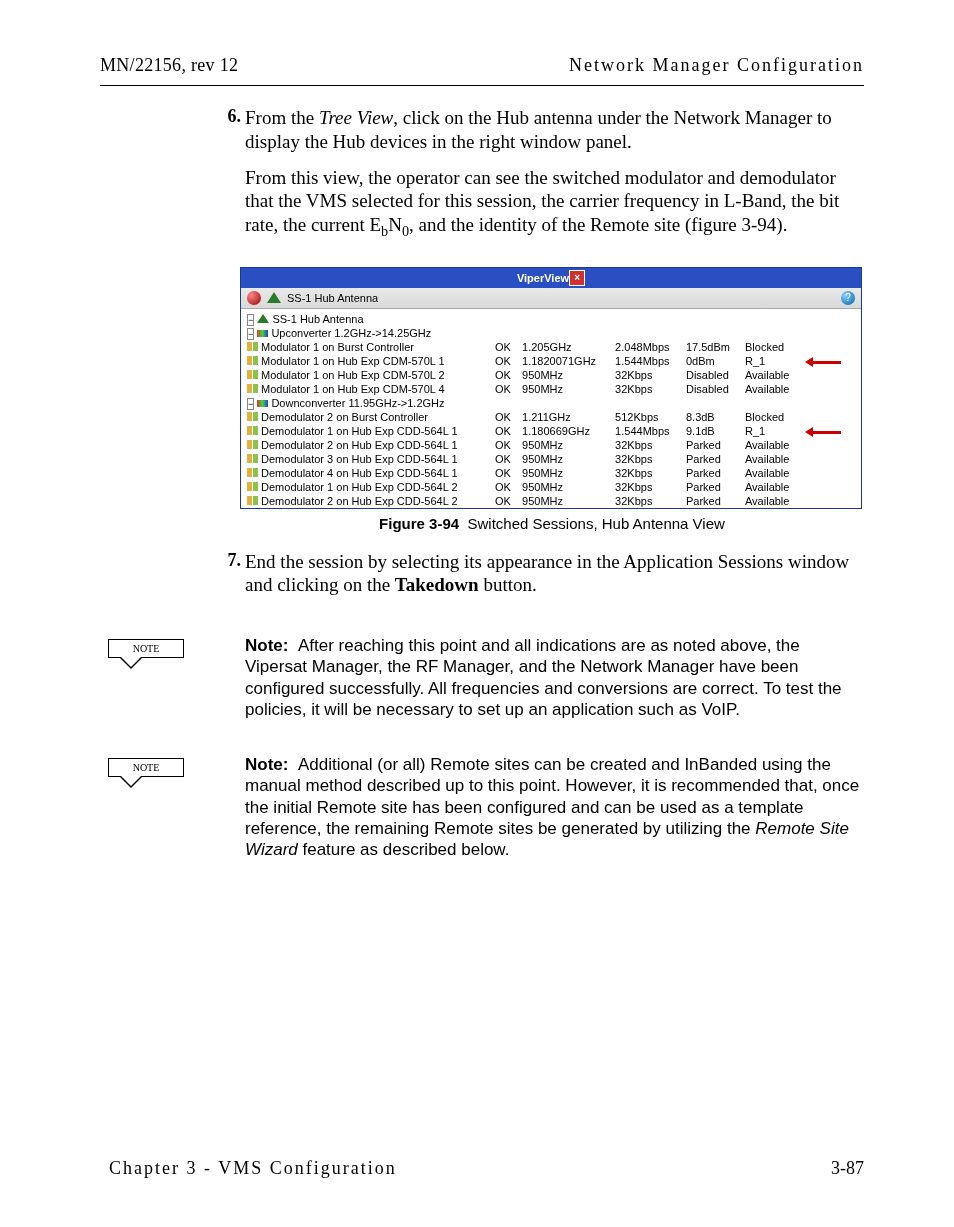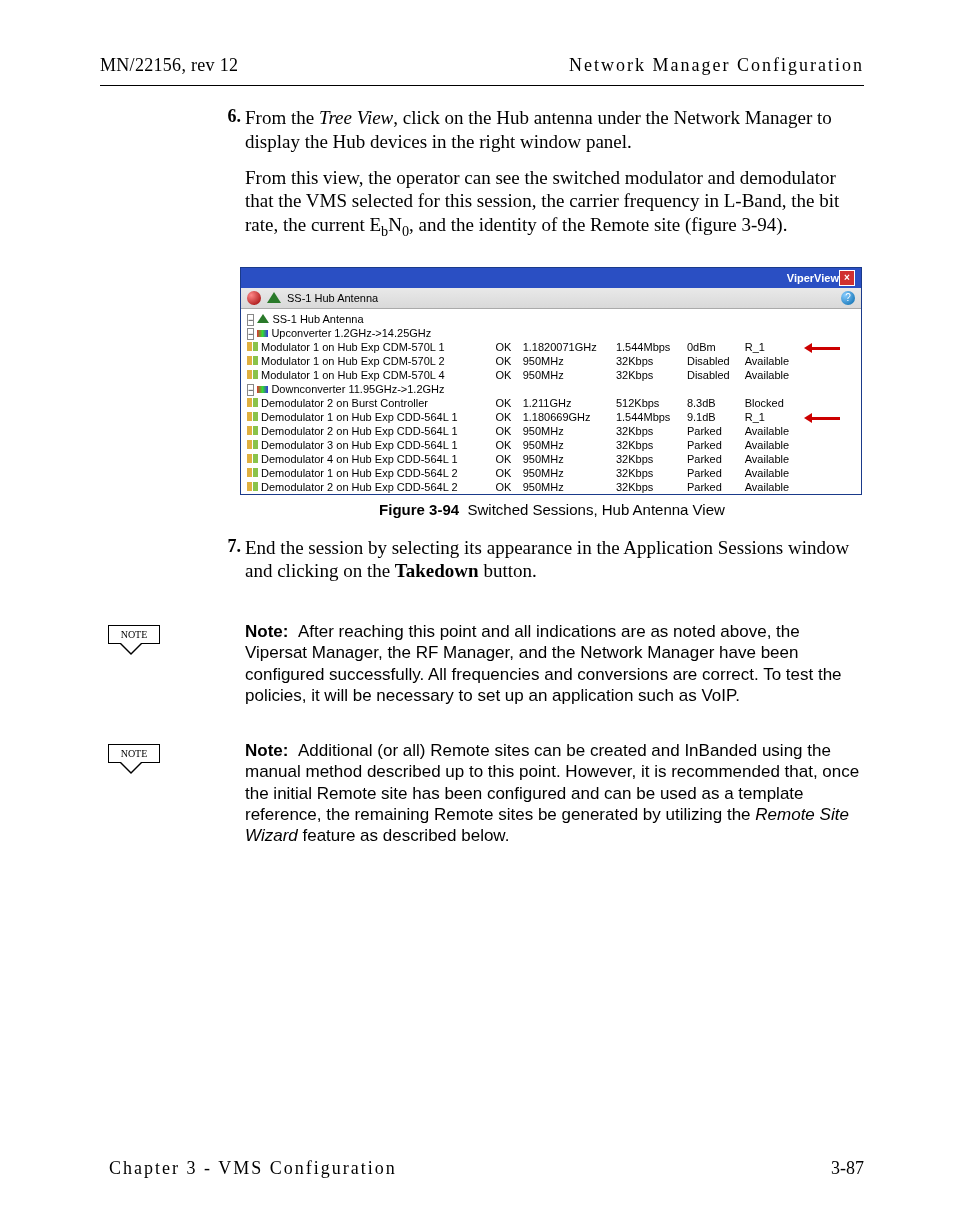--- a/index.html
+++ b/index.html
@@ -8,21 +8,21 @@
   .hdr { display: flex; justify-content: space-between; font-size: 18px; letter-spacing: 0.3px; border-bottom: 1px solid #000; padding-bottom: 9px; margin-bottom: 20px; }
   .hdr-right { letter-spacing: 2px; }
   .step { display: flex; margin: 0 0 14px 115px; }
   .num { flex: 0 0 26px; font-weight: bold; font-size: 18px; text-align: right; padding-right: 4px; }
   .step-body { flex: 1; font-size: 19px; line-height: 1.25; }
   .step-body p { margin: 0 0 12px 0; }
   em.it { font-style: italic; }
   .sub0 { font-size: 0.75em; vertical-align: sub; }
   .fig { margin: 10px 0 10px 140px; }
   .vv { width: 620px; border: 1px solid #1a3a8a; font-family: Tahoma, sans-serif; font-size: 11px; }
-  .vv-title { background: #2a4fc3; color: #fff; font-weight: bold; padding: 2px 6px; display:flex; justify-content:flex-end; align-items:center; }
+  .vv-title { background: #2a4fc3; color: #fff; font-weight: bold; padding: 2px 6px; display:flex; justify-content:center; align-items:center; }
   .vv-title .close { background:#d03030; color:#fff; width:14px; height:14px; font-size:10px; text-align:center; line-height:14px; border:1px solid #fff;}
   .vv-addr { background: linear-gradient(#e9e9e9,#d9d9d9); padding: 3px 6px; display:flex; align-items:center; gap:6px; border-bottom:1px solid #aaa; }
   .vv-addr .orb{width:14px;height:14px;border-radius:50%;background:radial-gradient(circle at 30% 30%,#f88,#900);}
   .vv-addr .dish{width:0;height:0;border-left:7px solid transparent;border-right:7px solid transparent;border-bottom:11px solid #2a7a2a;display:inline-block;}
   .vv-addr .help{margin-left:auto;width:14px;height:14px;border-radius:50%;background:radial-gradient(circle at 30% 30%,#8cf,#06a);color:#fff;font-size:10px;text-align:center;line-height:14px;}
   .vv-body { padding: 3px 4px 0 4px; background:#fff; max-height: 290px; overflow:hidden;}
   .exp { width:9px; height:9px; border:1px solid #888; font-size:9px; line-height:7px; text-align:center; cursor:pointer;}
   .dish-s{width:0;height:0;border-left:6px solid transparent;border-right:6px solid transparent;border-bottom:9px solid #2a7a2a;display:inline-block;}
   .conv{width:11px;height:7px;background:linear-gradient(90deg,#d33,#3d3,#33d);display:inline-block;}
   .mod{width:11px;height:9px;display:inline-block;position:relative;}
@@ -32,21 +32,21 @@
   table.dev td { padding: 1px 6px 1px 2px; white-space: nowrap; font-size:11px;}
   td.ind1 { padding-left: 16px;}
   td.ind2 { padding-left: 40px;}
   .arrow { position:relative; display:inline-block; width:40px; height:8px; vertical-align:middle;}
   .arrow::before{content:"";position:absolute;left:6px;top:3px;width:30px;height:3px;background:#cc0000;}
   .arrow::after{content:"";position:absolute;left:0;top:-1px;border-top:5px solid transparent;border-bottom:5px solid transparent;border-right:8px solid #cc0000;}
   .caption { text-align:center; font-family: Arial, sans-serif; font-size: 15px; margin: 6px 0 18px 0;}
   .caption b{font-weight:bold;}
   .note-block { display:flex; margin: 26px 0 0 0; }
   .note-flag-wrap { flex: 0 0 145px; padding-top:2px;}
-  .note-flag { width:46px; border:1px solid #000; font-family:"Times New Roman",serif; font-size:10px; text-align:center; padding:3px 2px; position:relative; margin:2px 0 0 8px;}
+  .note-flag { width:46px; border:1px solid #000; font-family:"Times New Roman",serif; font-size:10px; text-align:center; padding:3px 14px; position:relative; margin:2px 0 0 8px;}
   .note-flag::after{content:"";position:absolute;left:10px;bottom:-12px;border-left:12px solid transparent;border-right:12px solid transparent;border-top:12px solid #000;}
   .note-flag::before{content:"";position:absolute;left:11px;bottom:-10px;border-left:11px solid transparent;border-right:11px solid transparent;border-top:11px solid #fff;z-index:1;}
   .note-text { flex:1; font-family: Arial, sans-serif; font-size:17px; line-height:1.25; }
   .note-text b.lbl{font-weight:bold;}
   .footer { position:absolute; bottom:48px; left:100px; right:90px; display:flex; justify-content:space-between; font-size:18px;}
   .footer-left{letter-spacing:2px;margin-left:9px;}
 </style>
 </head>
 <body>
 
@@ -81,20 +81,29 @@
           <tbody>
               <tr>
                 <td colspan="7"><span class="exp">−</span> <span class="dish-s"></span> <span>SS-1 Hub Antenna</span></td>
               </tr>
           <tr>
                 <td class="ind1" colspan="7"><span class="exp">−</span> <span class="conv"></span> <span>Upconverter 1.2GHz-&gt;14.25GHz</span></td>
               </tr>
           </tbody>
             <tbody id="up-rows">
               <tr>
+                <td class="ind2"><span class="mod"></span> Modulator 1 on Burst Controller</td>
+                <td>OK</td>
+                <td>1.205GHz</td>
+                <td>2.048Mbps</td>
+                <td>17.5dBm</td>
+                <td>Blocked</td>
+                <td></td>
+              </tr>
+              <tr>
                 <td class="ind2"><span class="mod"></span> Modulator 1 on Hub Exp CDM-570L 1</td>
                 <td>OK</td>
                 <td>1.1820071GHz</td>
                 <td>1.544Mbps</td>
                 <td>0dBm</td>
                 <td>R_1</td>
                 <td><span class="arrow"></span></td>
               </tr>
               <tr>
                 <td class="ind2"><span class="mod"></span> Modulator 1 on Hub Exp CDM-570L 2</td>

